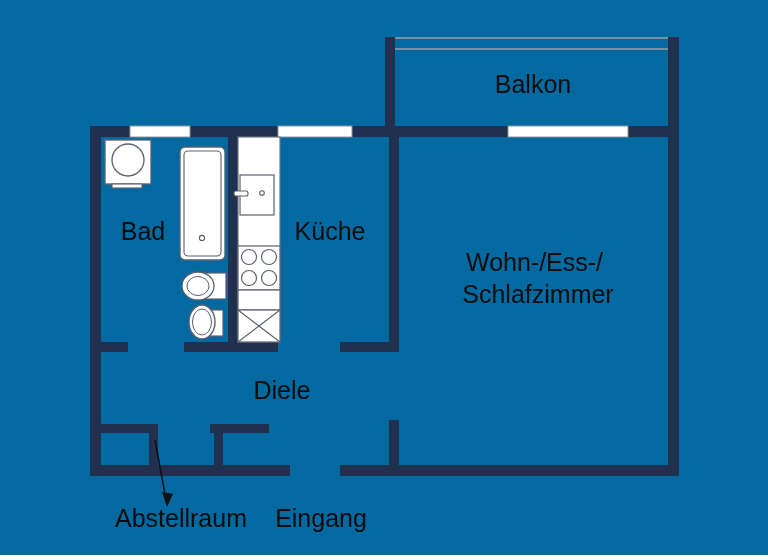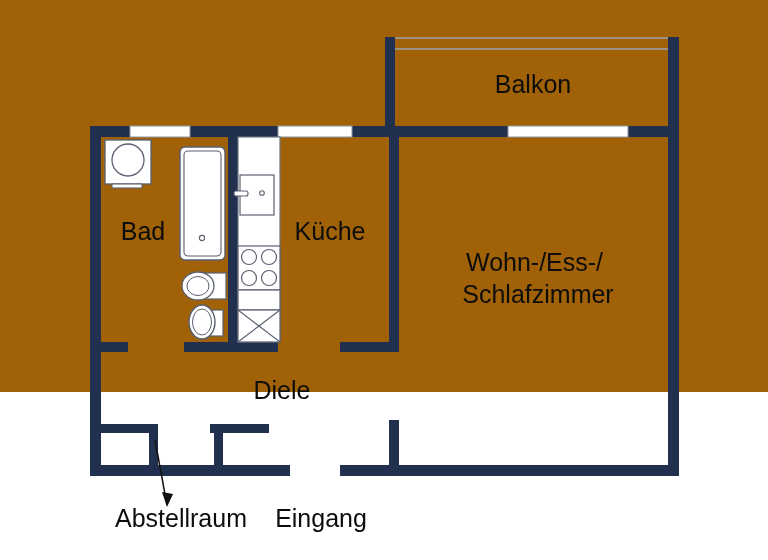--- a/index.html
+++ b/index.html
@@ -9,22 +9,22 @@
   }
   body {
     width: 768px;
     height: 560px;
     font-family: "Liberation Sans", sans-serif;
     overflow: hidden;
   }
   #floorplan {
     position: relative;
     width: 768px;
-    height: 392px;
-    background: #a16207;
+    height: 555px;
+    background: #0369a1;
   }
   svg.plan {
     display: block;
     width: 768px;
     height: 560px;
   }
   .room-label {
     font-family: "Liberation Sans", sans-serif;
     font-size: 25px;
     fill: #0d0d0d;

